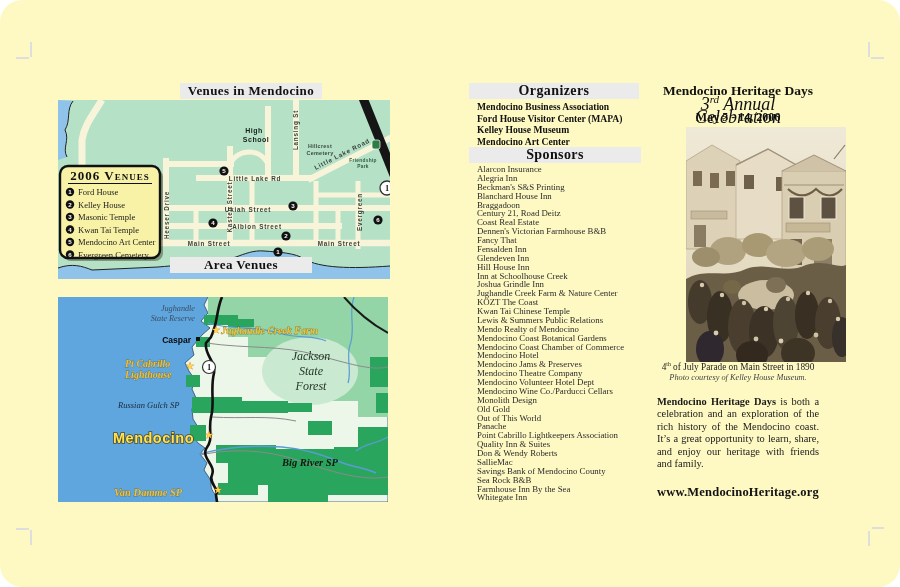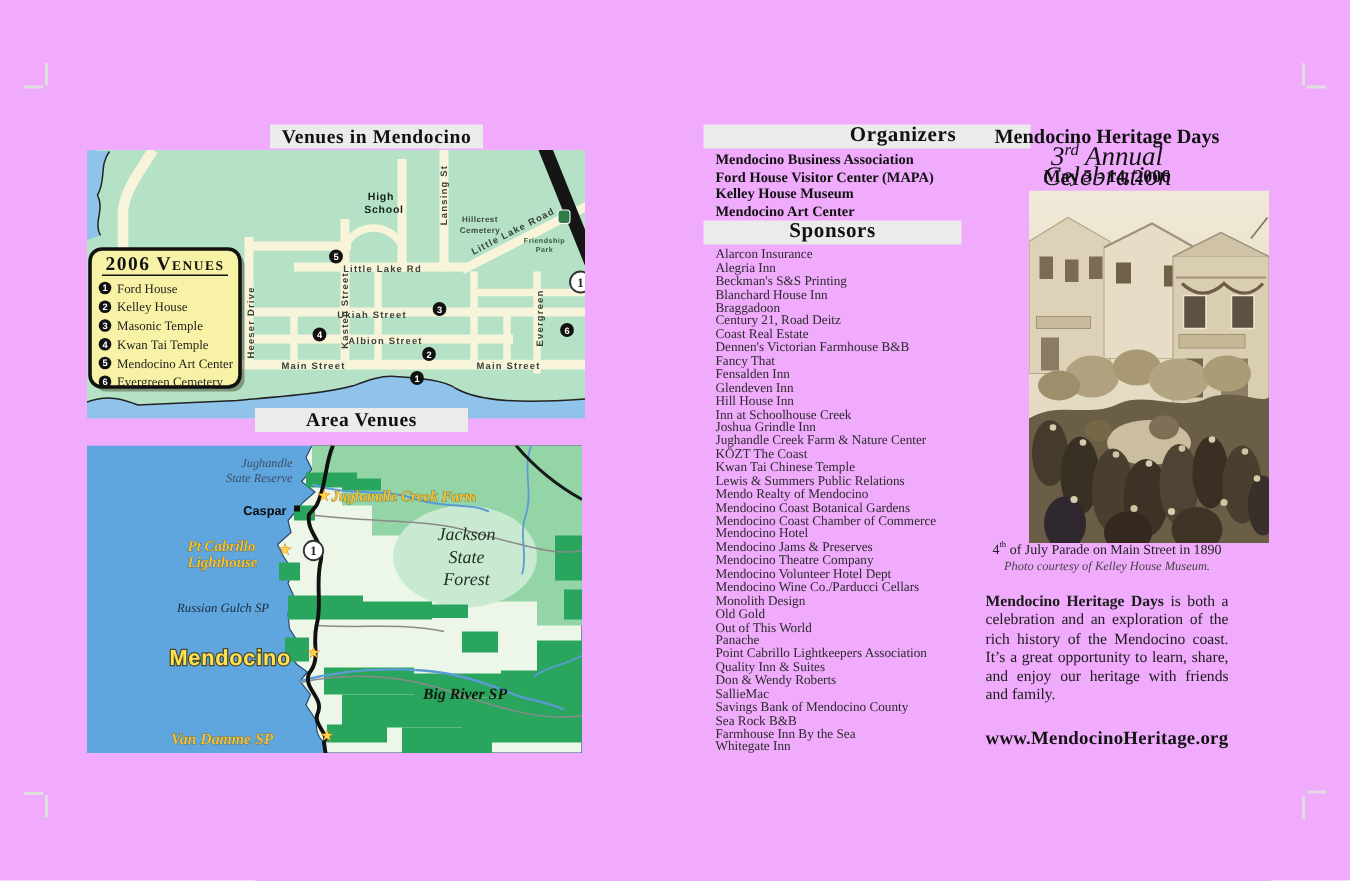--- a/index.html
+++ b/index.html
@@ -1,17 +1,17 @@
 <!DOCTYPE html>
 <html><head>
 <meta charset="utf-8">
 <style>
   html,body{margin:0;padding:0;background:#fff;}
-  #page{position:relative;width:900px;height:587px;background:#f0abfc;overflow:hidden;
-        font-family:"Liberation Serif","DejaVu Serif",serif;}
+  #page{position:relative;width:900px;height:587px;background:#fef9c3;overflow:hidden;
+        font-family:"Liberation Serif","DejaVu Serif",serif;border-radius:22px;}
   
   .crop{position:absolute;background:#dedede;}
   
   .hdr-bar{position:absolute;height:16px;background:#ebebeb;color:#111;
            font-weight:bold;font-size:13px;line-height:16px;text-align:center;letter-spacing:.4px;}
   
   .org-list{position:absolute;left:477px;top:101px;width:164px;}
   .org-list div{font-weight:bold;font-size:9.6px;line-height:11.6px;color:#111;white-space:nowrap;}
   .sponsor-list{position:absolute;left:477px;top:165px;width:170px;}
   .sponsor-list div{font-size:8.8px;line-height:8.87px;color:#2b2b2b;white-space:nowrap;}
@@ -184,21 +184,21 @@
         <text class="sv-legend-item" x="18" y="79">Mendocino Art Center</text>
         </g>
       <g>
         <circle cx="10" cy="88.5" r="4.2" fill="#111"></circle>
           <text class="sv-num" x="10" y="90.8">6</text>
         <text class="sv-legend-item" x="18" y="91.5">Evergreen Cemetery</text>
         </g>
     </g>
   </svg>
 
-  <div class="hdr-bar" style="left:170px;width:142px;top:272px;">Area Venues</div>
+  <div class="hdr-bar" style="left:170px;width:142px;top:257px;">Area Venues</div>
 
   <svg style="position:absolute;left:58px;top:297px;" width="330" height="205" viewBox="0 0 330 205">
     <rect x="0" y="0" width="330" height="205" fill="#5fa5de"></rect>
 
     <path d="M150,0 L330,0 L330,205 L160,205 L157,197 C151,191 154,185 152,182 L146,173 L149,166 L142,157 L147,151 L140,146 L134,138 L140,130 L135,122 L134,112 L139,103 L134,92 L137,83 L131,74 L127,66 L136,58 L134,50 L140,43 L144,38 L152,31 L143,24 L150,16 L146,8 Z" fill="#ecf7ea" stroke="#2a4a6a" stroke-width="0.8"></path>
 
     <g>
       <path d="M150,0 L330,0 L330,120 L300,120 L300,104 L270,104 L270,96 L240,96 L240,80 L215,80 L215,60 L190,60 L190,40 L170,40 L170,20 L150,20 Z" fill="#93d5a7"></path>
       <ellipse cx="252" cy="74" rx="48" ry="34" fill="#c9ead0"></ellipse>
       <rect x="146" y="18" width="34" height="10" fill="#2aa55e"></rect>
@@ -254,21 +254,21 @@
       <text class="sv-jackson" x="253" y="93">Forest</text>
       <text class="sv-dark-italic" x="60" y="111">Russian Gulch SP</text>
       <text class="sv-mendocino" x="55" y="146">Mendocino</text>
       <text class="star" x="151" y="141">★</text>
       <text class="sv-bigriver" x="224" y="169">Big River SP</text>
       <text class="sv-yellow" style="font-size:10.5px" x="56" y="199">Van Damme SP</text>
       <text class="star" x="160" y="196">★</text>
     </g>
   </svg>
 
-  <div class="hdr-bar" style="left:469px;width:170px;top:83px;font-size:14px;padding-left:48px;">Organizers</div>
+  <div class="hdr-bar" style="left:469px;width:170px;top:83px;font-size:14px;">Organizers</div>
   <div class="org-list">
       <div>Mendocino Business Association</div>
       <div>Ford House Visitor Center (MAPA)</div>
       <div>Kelley House Museum</div>
       <div>Mendocino Art Center</div>
     </div>
 
   <div class="hdr-bar" style="left:469px;width:172px;top:147px;font-size:14px;">Sponsors</div>
   <div class="sponsor-list">
       <div>Alarcon Insurance</div>

